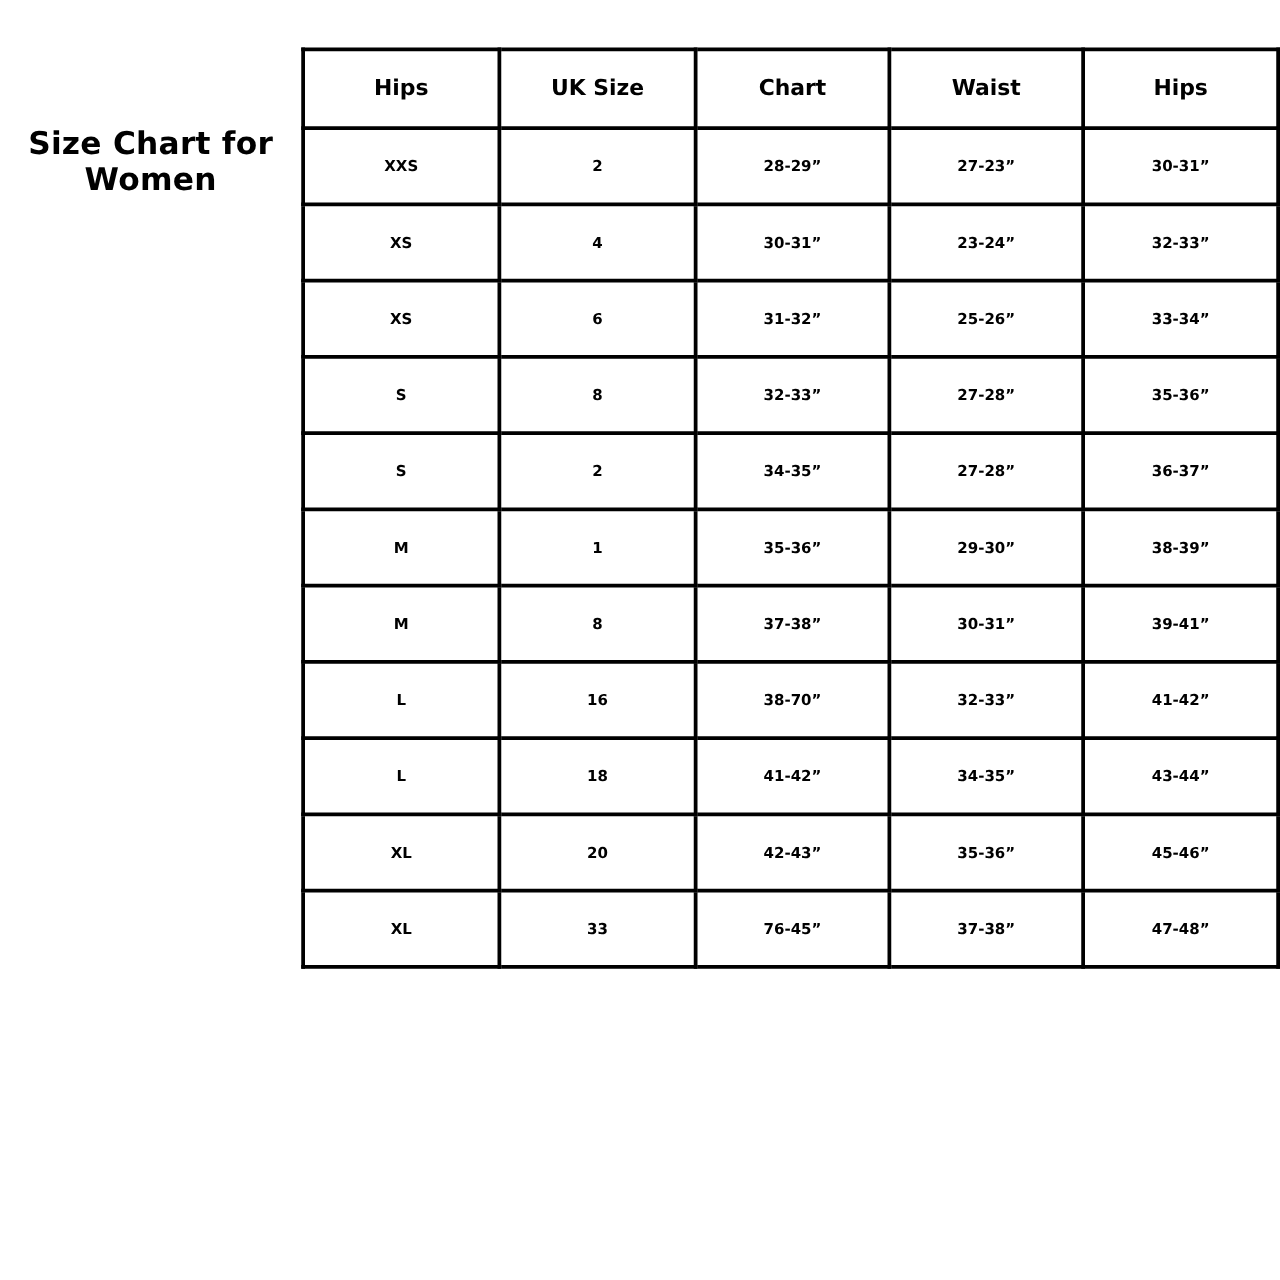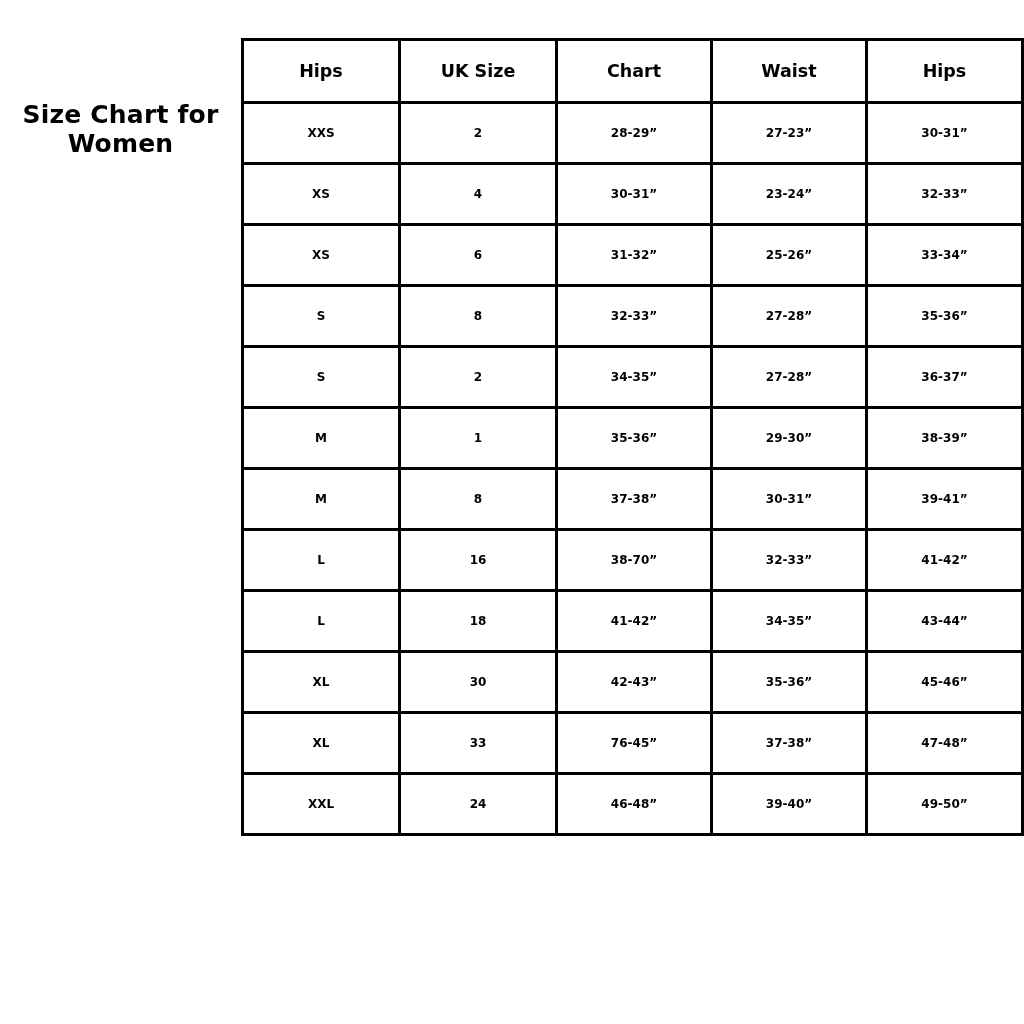--- a/index.html
+++ b/index.html
@@ -146,36 +146,29 @@
         </tr>
         <tr>
           <td>L</td>
           <td>18</td>
           <td>41-42”</td>
           <td>34-35”</td>
           <td>43-44”</td>
         </tr>
         <tr>
           <td>XL</td>
-          <td>30</td>
+          <td>20</td>
           <td>42-43”</td>
           <td>35-36”</td>
           <td>45-46”</td>
         </tr>
         <tr>
           <td>XL</td>
           <td>33</td>
           <td>76-45”</td>
           <td>37-38”</td>
           <td>47-48”</td>
         </tr>
-        <tr>
-          <td>XXL</td>
-          <td>24</td>
-          <td>46-48”</td>
-          <td>39-40”</td>
-          <td>49-50”</td>
-        </tr>
       </tbody>
     </table>
   </div>
 
 </div>
 
 </body></html>

